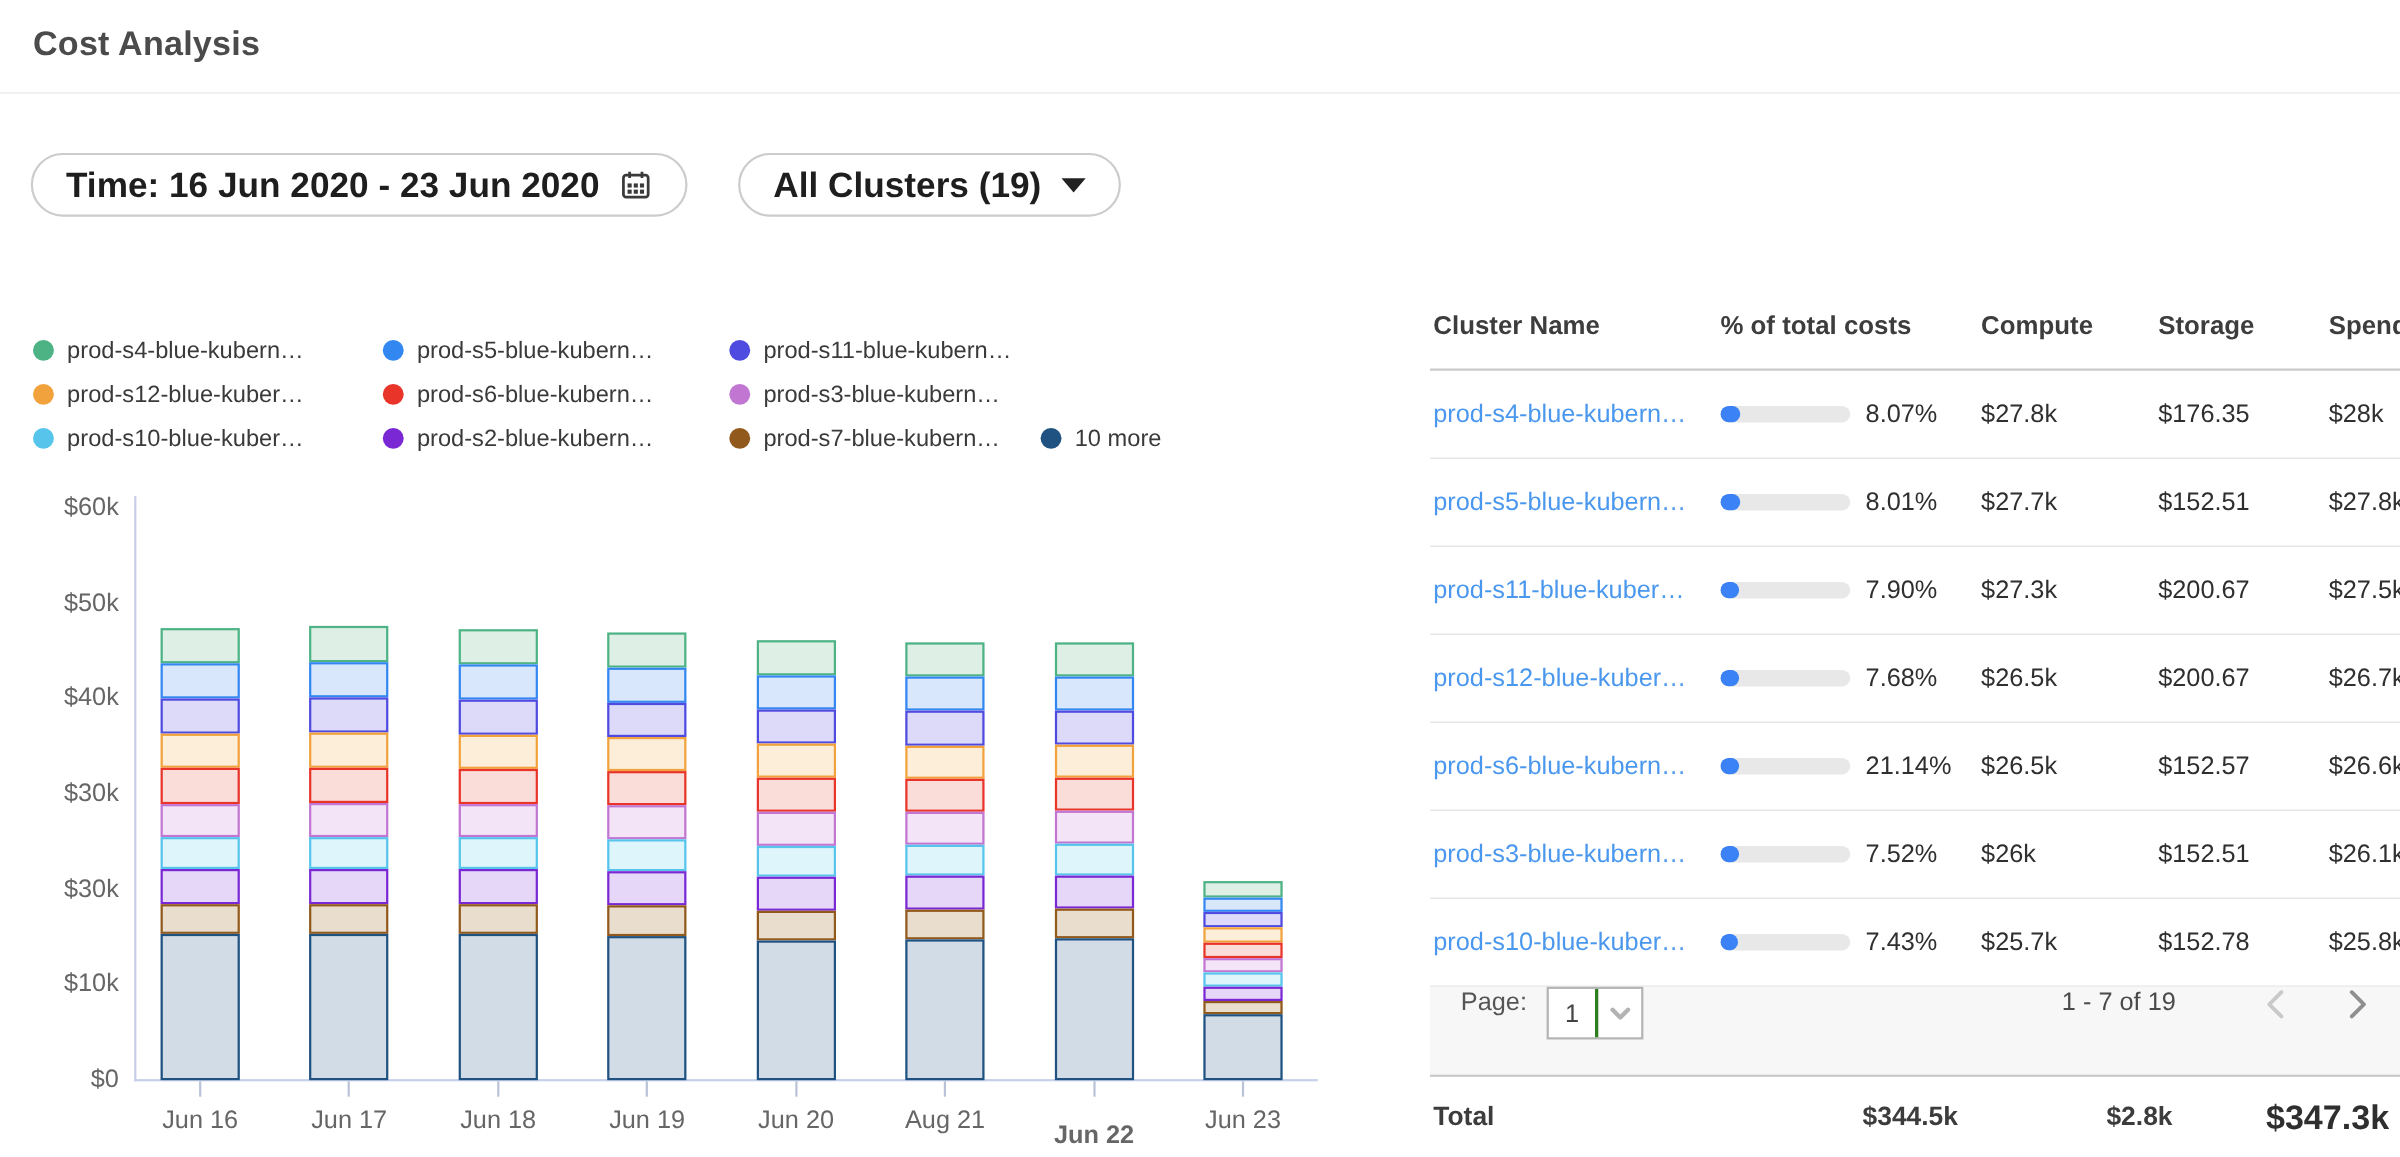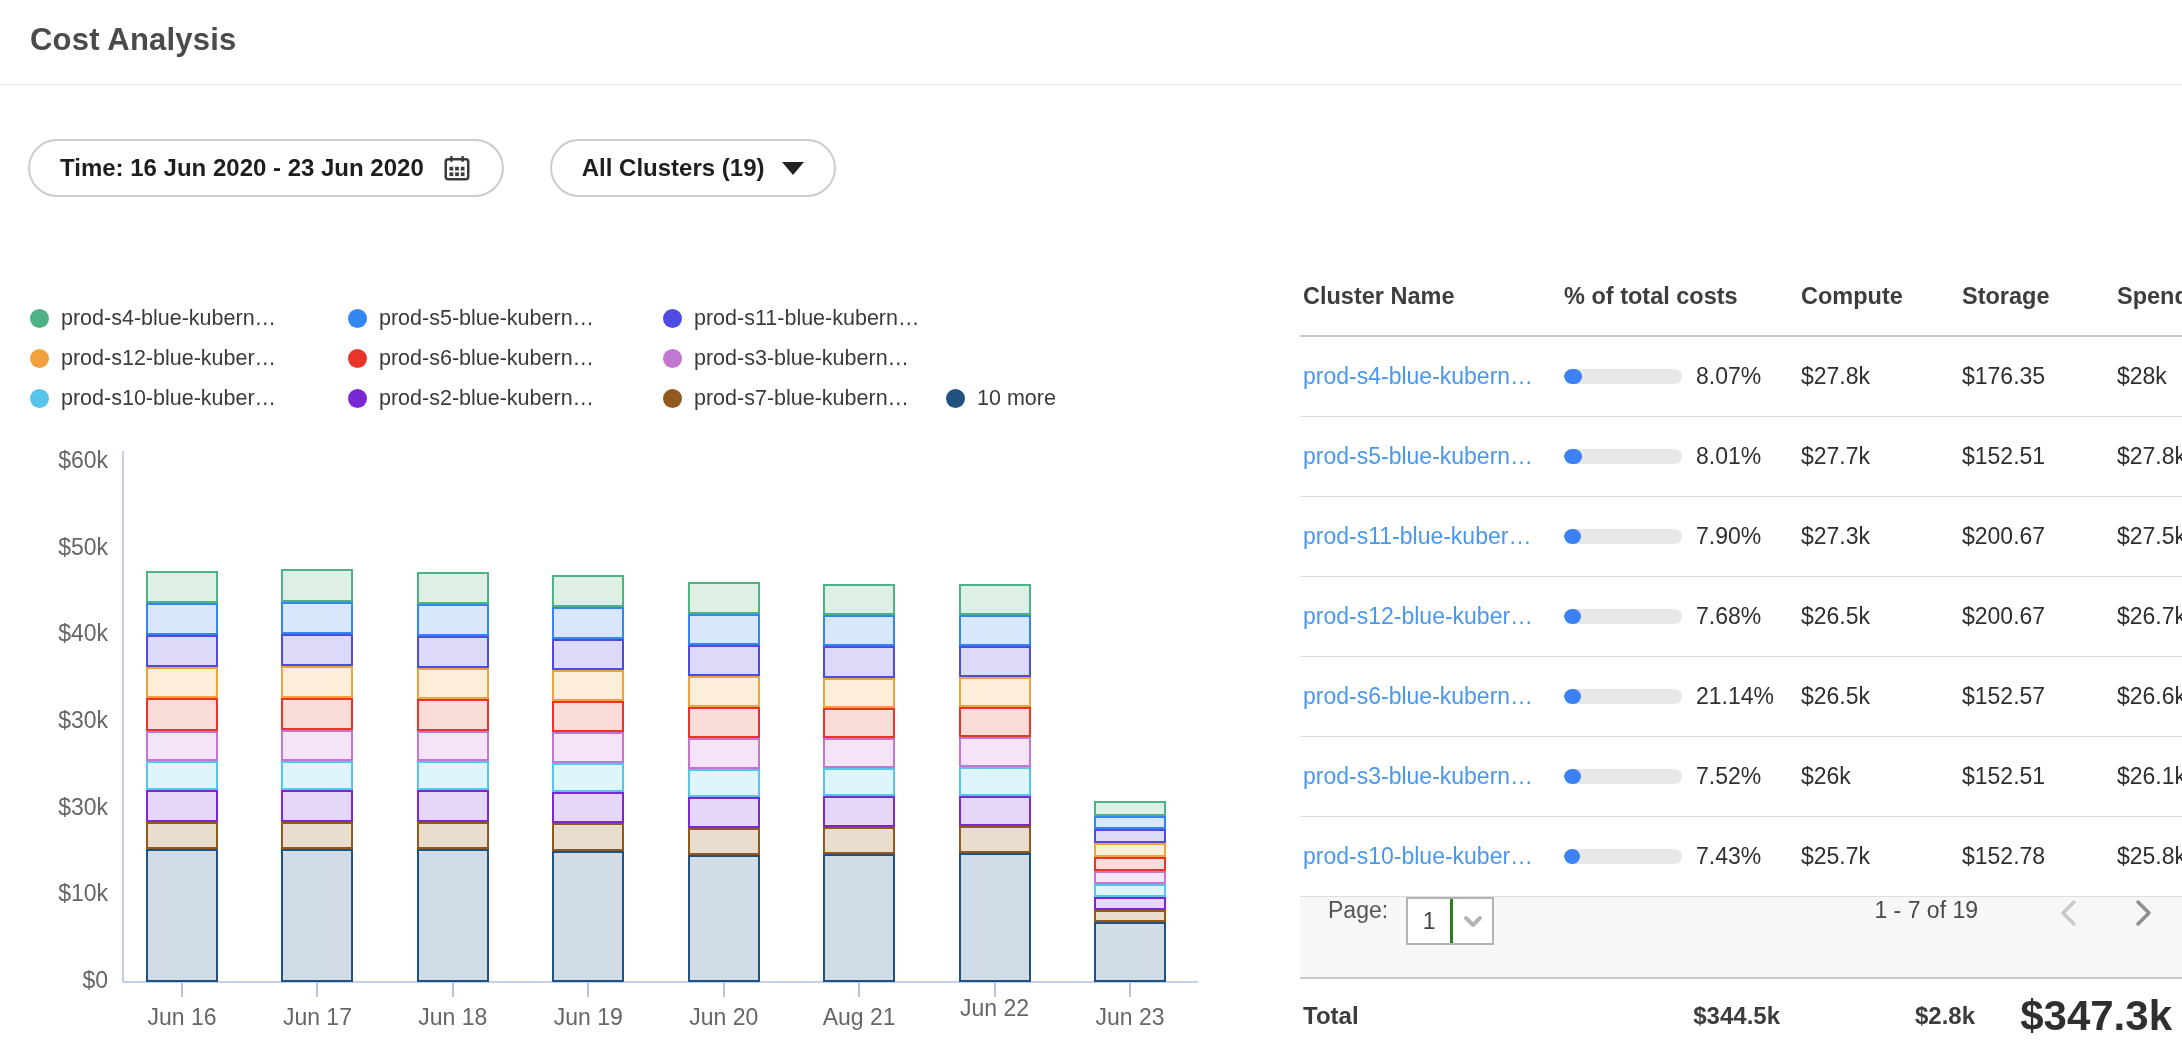--- a/index.html
+++ b/index.html
@@ -15,21 +15,21 @@
   
   .header { height:85px; border-bottom:1px solid #e3e3e3; padding:22px 0 0 30px; }
   .page-title { font-size:31px; font-weight:600; color:#4b4b4b; letter-spacing:0.2px; }
 
   
   .filters { display:flex; gap:46px; margin:54px 0 0 28px; }
   .pill {
     display:flex; align-items:center; gap:18px;
     height:58px; padding:0 30px;
     border:2px solid #cccccc; border-radius:40px; background:#fff;
-    font-size:24px; font-weight:bold; color:#1e1e1e; cursor:pointer;
+    font-size:32px; font-weight:bold; color:#1e1e1e; cursor:pointer;
   }
   .caret-down { width:0; height:0; border-left:11px solid transparent; border-right:11px solid transparent; border-top:13px solid #222; }
   .cal-icon { width:30px; height:30px; }
 
   
   .legend { position:absolute; left:30px; top:298px; width:1200px; }
   .legend-row { display:flex; align-items:center; height:40px; }
   .legend-item { display:flex; align-items:center; }
   .legend-dot { width:19px; height:19px; border-radius:50%; margin-right:12px; flex:none; }
   .legend-label { font-size:21.5px; color:#3a3a3a; white-space:nowrap; }
@@ -70,21 +70,21 @@
   .pg-arrows { display:flex; gap:48px; margin-left:78px; }
   .pg-arrow { background:none; border:none; cursor:pointer; padding:0; display:flex; align-items:center; }
 
   
   .total-row {
     height:73px; display:grid; grid-template-columns:264px 216px 195px 1fr;
     align-items:center; padding-right:10px;
   }
   .total-label { font-size:24px; font-weight:bold; color:#3c3c3c; padding-left:3px; }
   .total-val { font-size:24px; font-weight:bold; color:#3c3c3c; text-align:right; }
-  .total-spend { font-size:42px; font-weight:bold; color:#2f2f2f; text-align:right; }
+  .total-spend { font-size:31px; font-weight:bold; color:#2f2f2f; text-align:right; }
   .name-cell { padding-left:3px; }
 </style>
 </head>
 <body>
 
 <div class="page">
 
   <div class="header">
     <div class="page-title">Cost Analysis</div>
   </div>
@@ -249,21 +249,21 @@
         <div class="bar-seg" style="height: 31.212px; border-color: rgb(79, 74, 224); background: rgb(220, 218, 248);"></div>
         <div class="bar-seg" style="height: 30.345px; border-color: rgb(242, 162, 60); background: rgb(253, 238, 218);"></div>
         <div class="bar-seg" style="height: 30.345px; border-color: rgb(233, 52, 41); background: rgb(250, 220, 217);"></div>
         <div class="bar-seg" style="height: 29.478px; border-color: rgb(193, 118, 210); background: rgb(244, 228, 247);"></div>
         <div class="bar-seg" style="height: 28.611px; border-color: rgb(87, 196, 236); background: rgb(222, 245, 252);"></div>
         <div class="bar-seg" style="height: 30.345px; border-color: rgb(122, 40, 212); background: rgb(230, 214, 247);"></div>
         <div class="bar-seg" style="height: 26.877px; border-color: rgb(146, 89, 28); background: rgb(233, 222, 205);"></div>
         <div class="bar-seg" style="height: 128.316px; border-color: rgb(31, 82, 128); background: rgb(210, 220, 230);"></div>
       </div>
       <div class="cat-tick" style="left: 993.58px;"></div>
-      <div class="xtick" style="left: 939.58px; top: 545px;">Jun 22</div>
+      <div class="xtick" style="left: 939.58px; top: 568px; font-weight: bold;">Jun 22</div>
       <div class="bar" style="left: 958.58px; top: 134.047px; height: 397.953px;">
         <div class="bar-seg" style="height: 31.212px; border-color: rgb(77, 179, 133); background: rgb(222, 240, 229);"></div>
         <div class="bar-seg" style="height: 31.212px; border-color: rgb(50, 135, 241); background: rgb(217, 231, 252);"></div>
         <div class="bar-seg" style="height: 30.345px; border-color: rgb(79, 74, 224); background: rgb(220, 218, 248);"></div>
         <div class="bar-seg" style="height: 30.345px; border-color: rgb(242, 162, 60); background: rgb(253, 238, 218);"></div>
         <div class="bar-seg" style="height: 30.345px; border-color: rgb(233, 52, 41); background: rgb(250, 220, 217);"></div>
         <div class="bar-seg" style="height: 29.478px; border-color: rgb(193, 118, 210); background: rgb(244, 228, 247);"></div>
         <div class="bar-seg" style="height: 28.611px; border-color: rgb(87, 196, 236); background: rgb(222, 245, 252);"></div>
         <div class="bar-seg" style="height: 30.345px; border-color: rgb(122, 40, 212); background: rgb(230, 214, 247);"></div>
         <div class="bar-seg" style="height: 26.877px; border-color: rgb(146, 89, 28); background: rgb(233, 222, 205);"></div>

